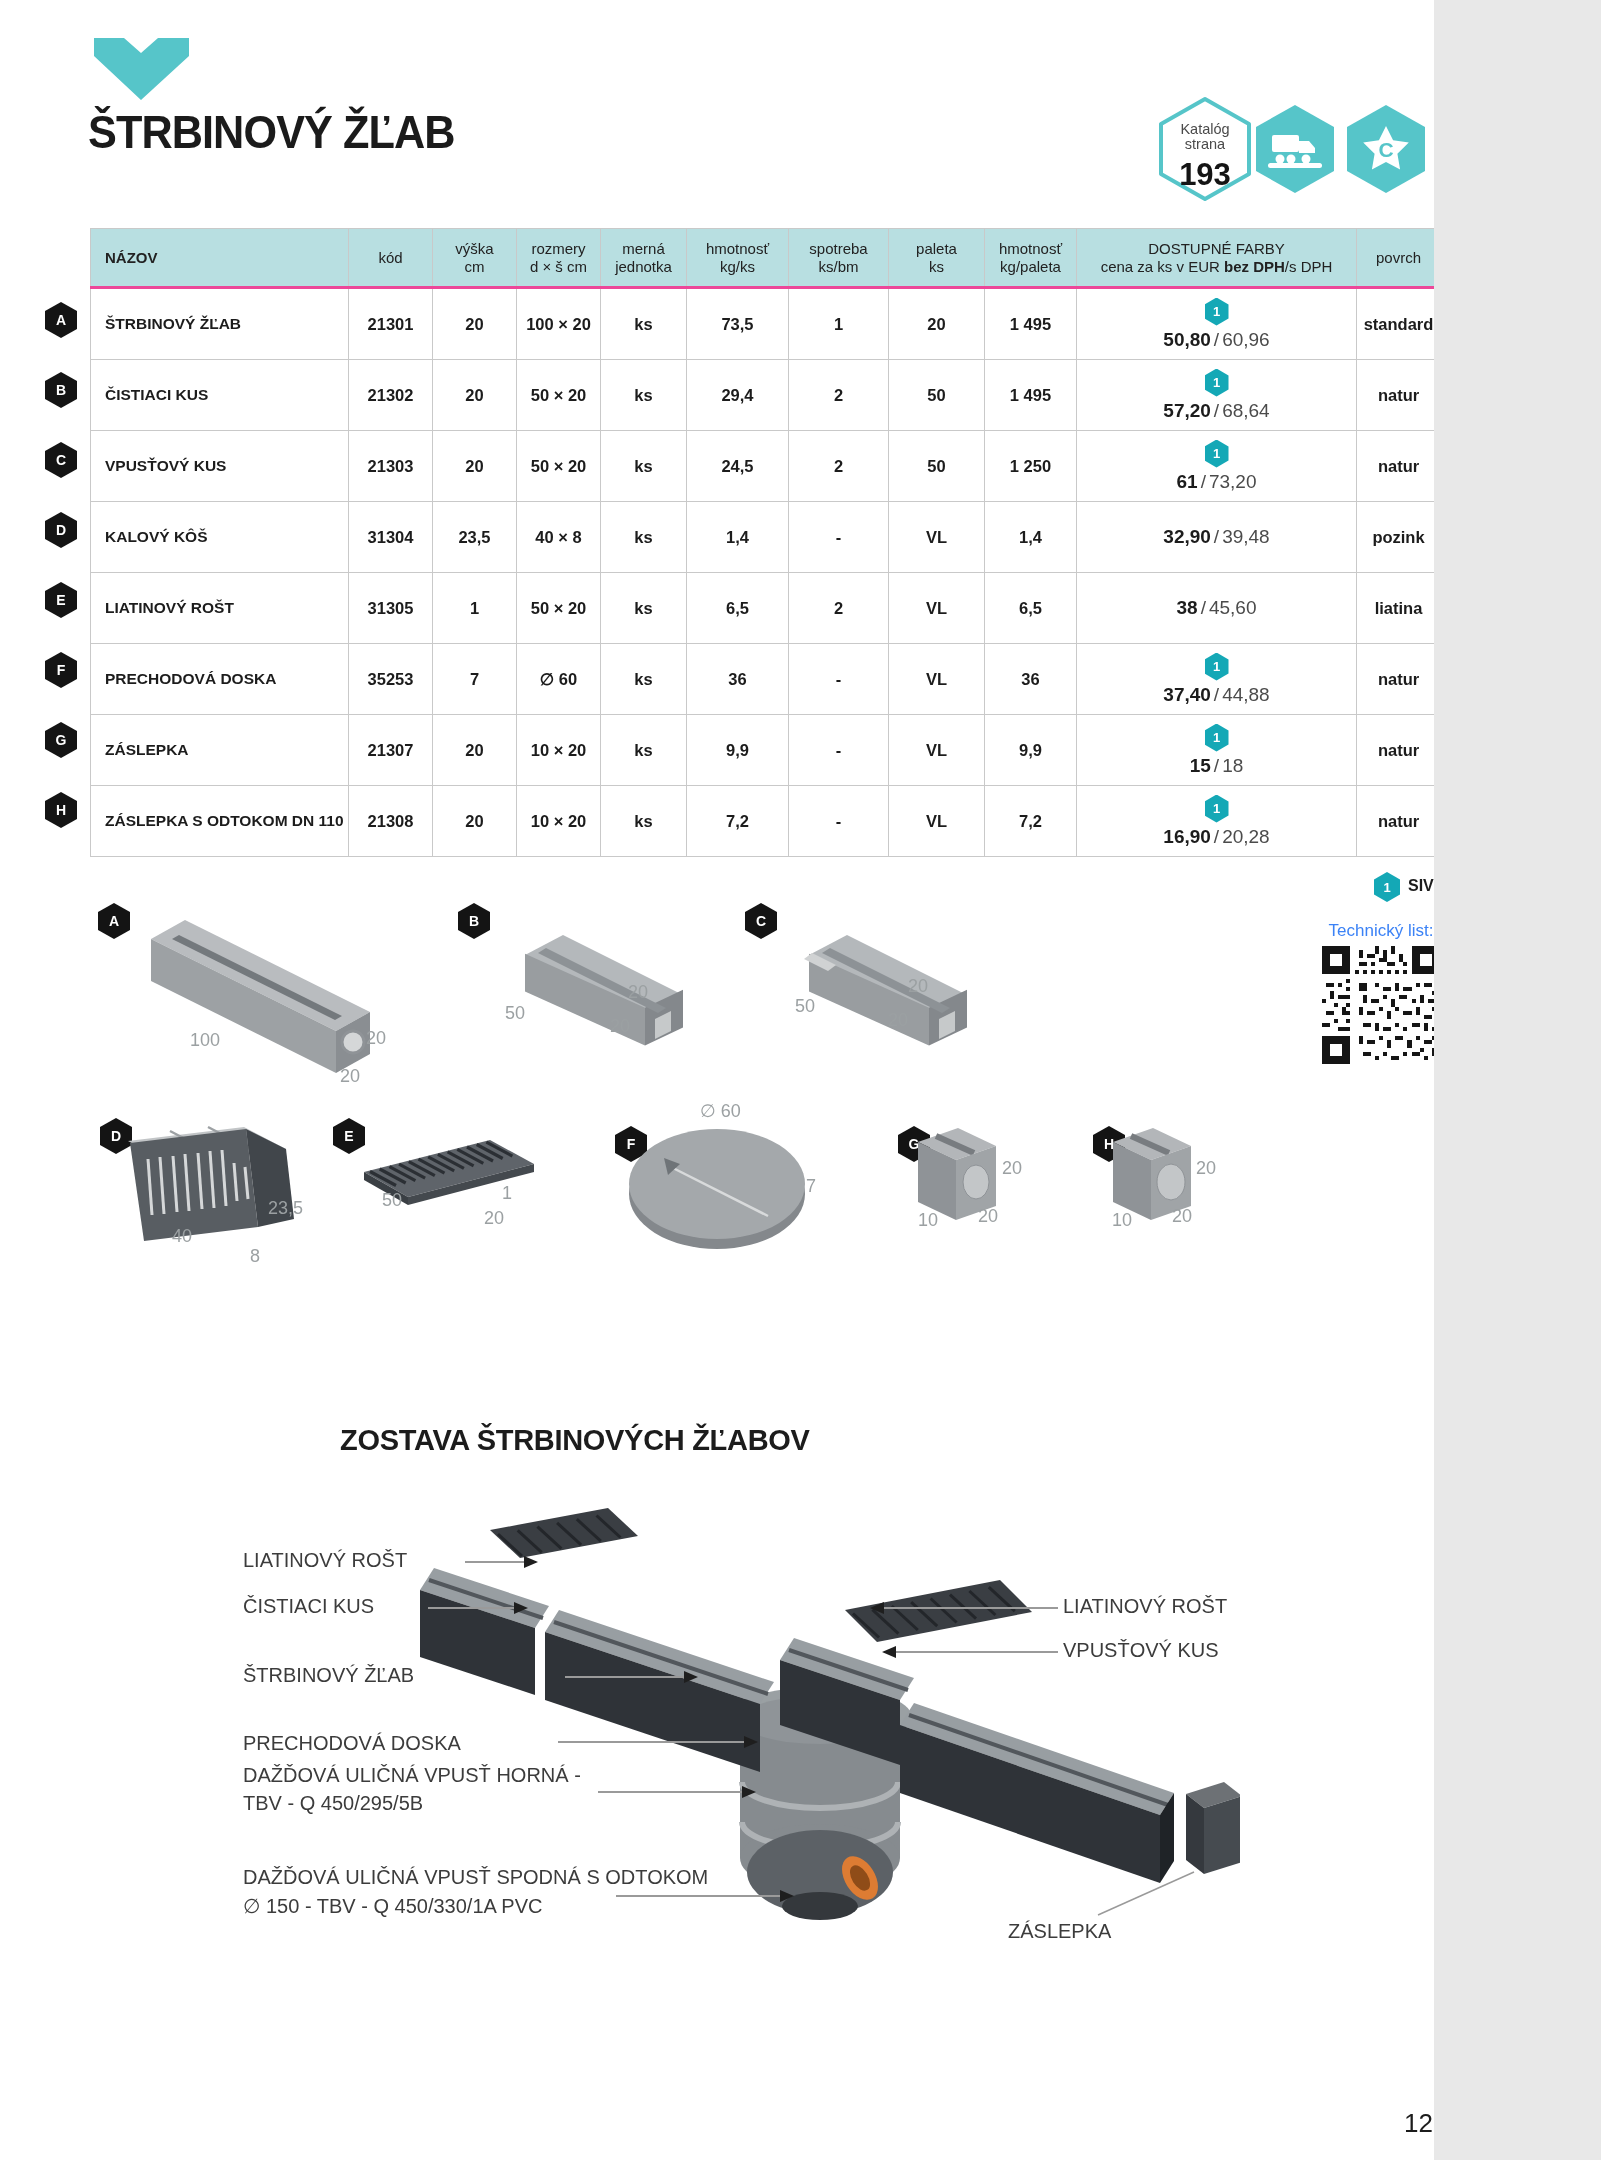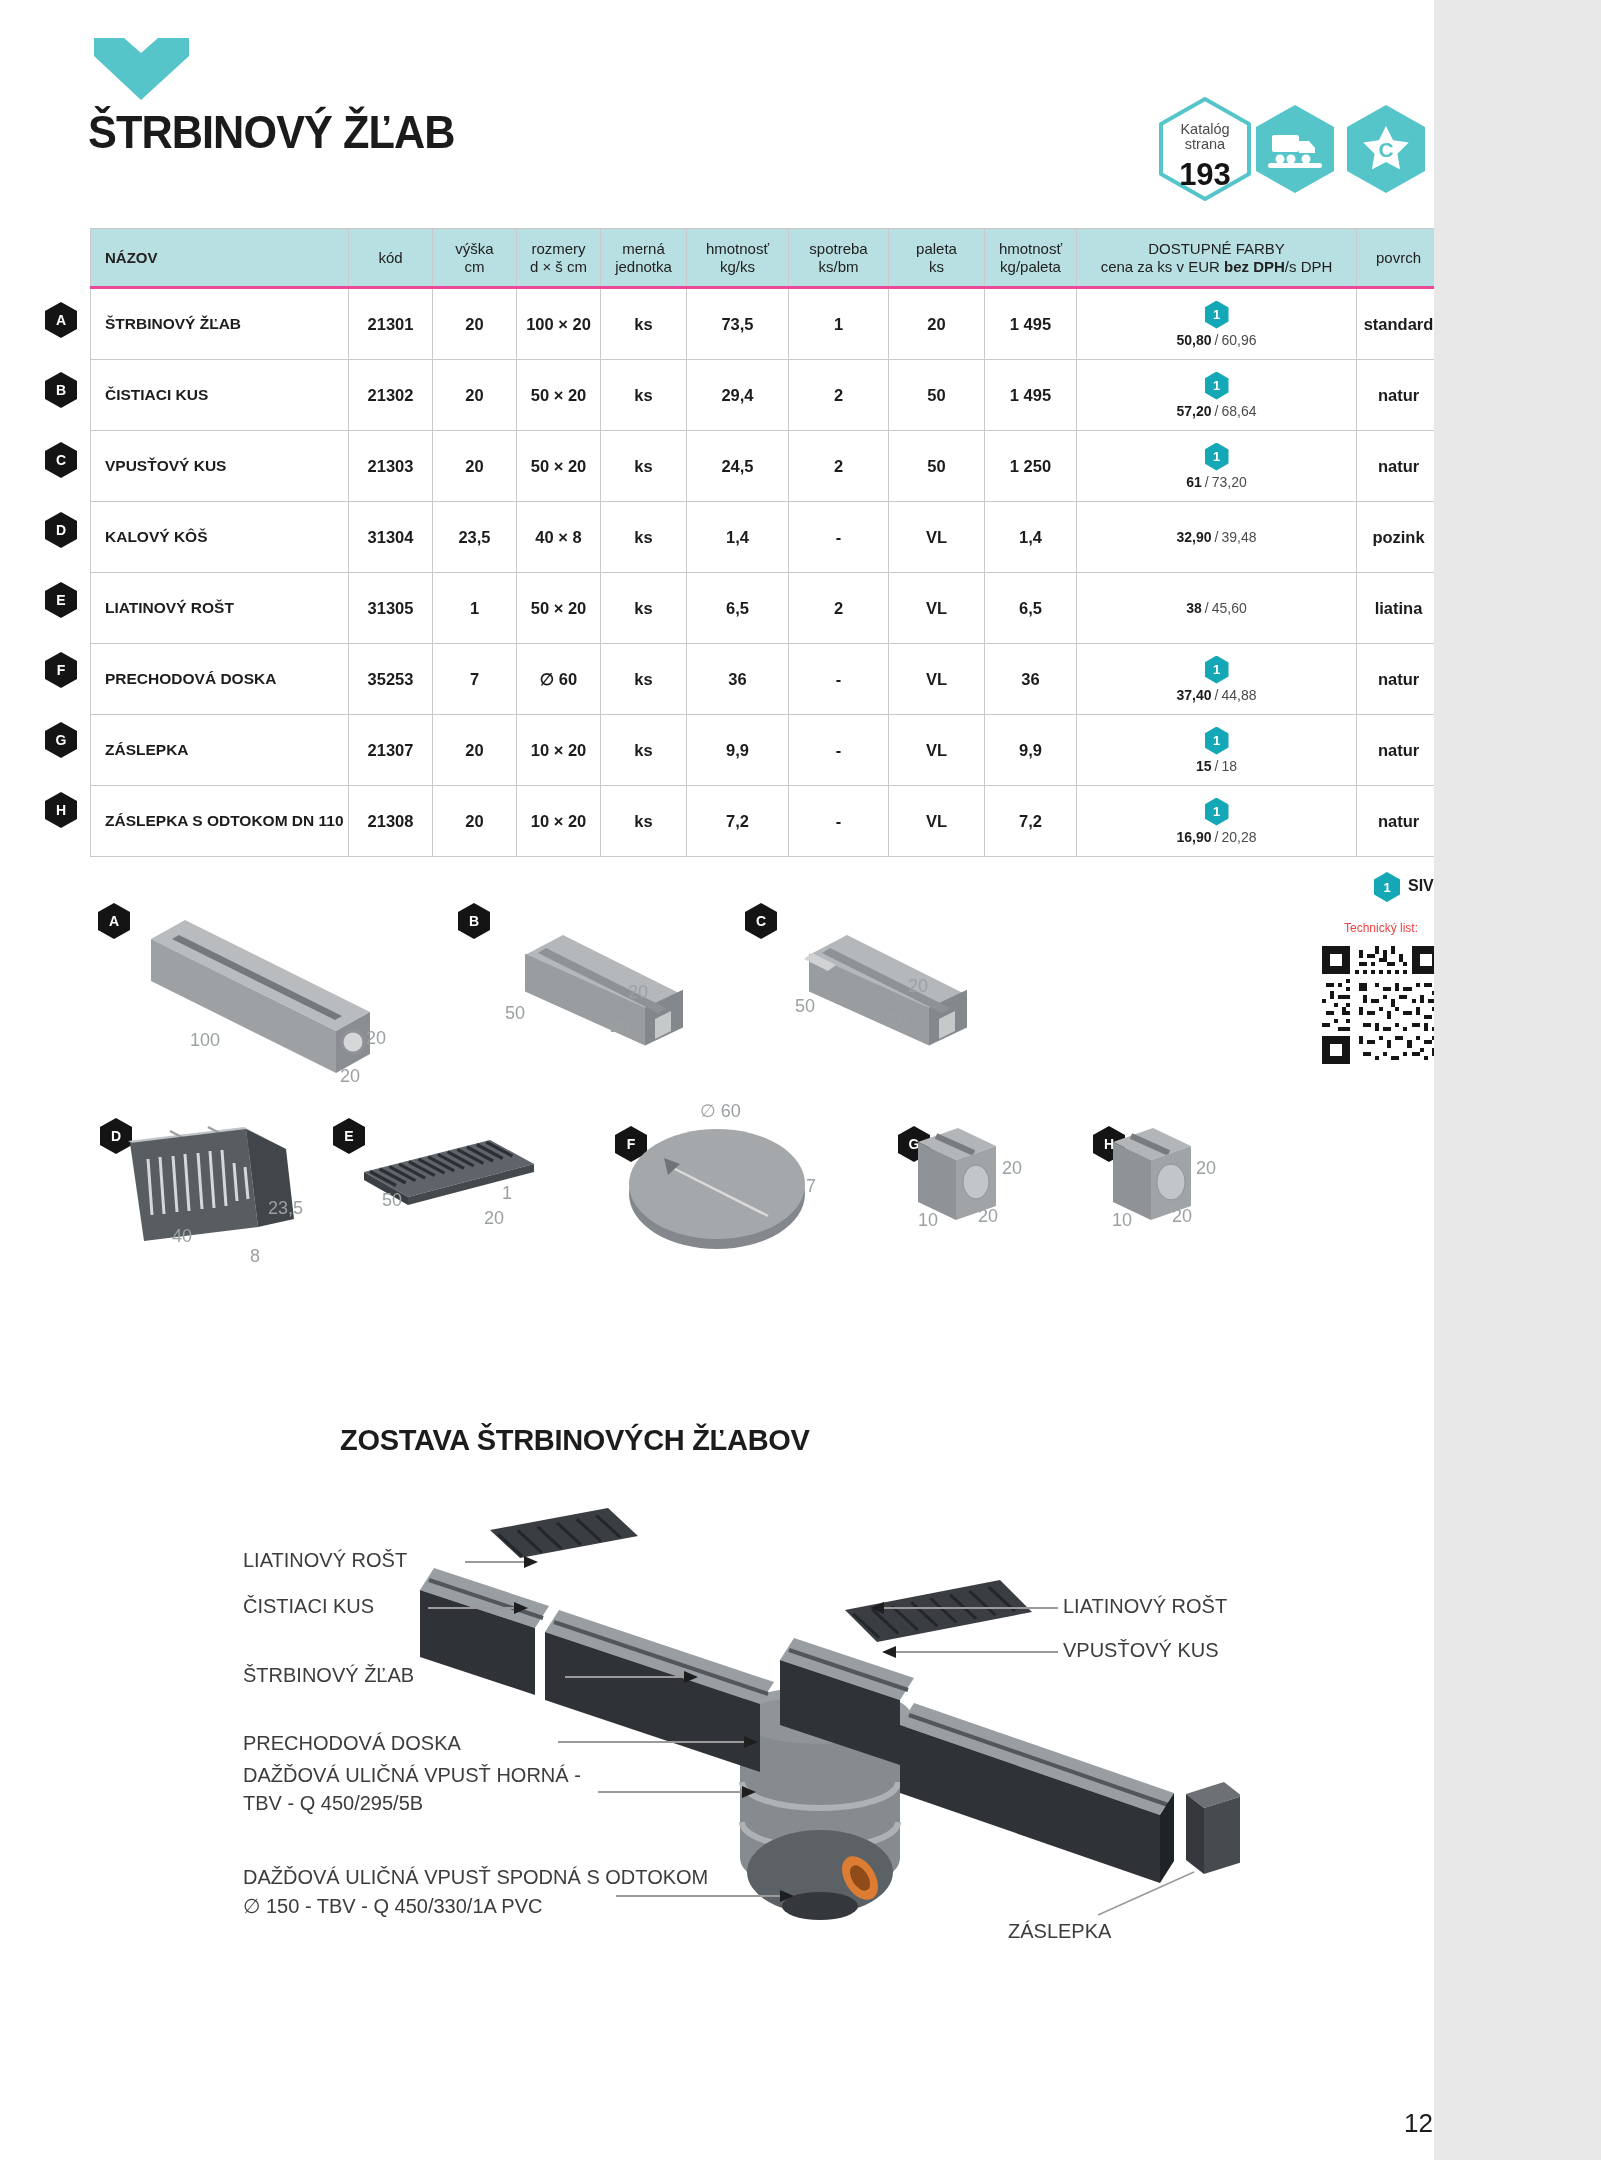--- a/index.html
+++ b/index.html
@@ -19,32 +19,32 @@
   .price-hex:empty{display:none;}
   
   table.products{position:absolute;left:90px;top:228px;width:1350px;border-collapse:collapse;table-layout:fixed;}
   table.products th,table.products td{border:1px solid #c9c9c9;padding:0;vertical-align:middle;text-align:center;}
   table.products thead{border-bottom:3px solid #ec4899;padding-left:20px;}
   table.products thead th{background:#b8dfe1;height:57px;font-weight:400;font-size:15px;color:#222;line-height:18px;}
   table.products thead th.nazov{text-align:left;padding-left:14px;font-weight:700;}
   table.products tbody td{height:70px;font-size:16.5px;font-weight:700;}
   td.name-cell{text-align:left !important;padding-left:14px !important;font-size:15.5px !important;}
   .price-cell-inner{display:flex;flex-direction:column;align-items:center;justify-content:center;}
-  .price-line{font-size:14px;}
+  .price-line{font-size:19px;}
   .price-line .sec{font-weight:400;color:#4b4b4b;}
   .price-line .slash{font-weight:400;color:#4b4b4b;margin:0 3px;}
   
   .side-icon{position:absolute;left:1445px;}
   
   .dim{position:absolute;color:#9ba0a2;font-size:18px;white-space:nowrap;}
   
   .legend-hex{position:absolute;left:1374px;top:872px;width:26px;height:30px;background:#14a8b6;
               color:#fff;font-size:13px;font-weight:700;}
   .legend-label{position:absolute;left:1408px;top:877px;font-weight:700;font-size:16px;}
-  .tech-list{position:absolute;left:1301px;top:921px;width:160px;text-align:center;font-size:12px;color:#ef4444;}
+  .tech-list{position:absolute;left:1301px;top:921px;width:160px;text-align:center;font-size:17px;color:#3b82f6;}
   
   .asm-title{position:absolute;left:340px;top:1424px;width:860px;text-align:left;
              font-size:29px;font-weight:700;letter-spacing:-.3px;}
   .al{position:absolute;font-size:20px;color:#3c3c3c;white-space:nowrap;}
   
   .sidebar{position:absolute;left:1527px;top:0;width:74px;height:2160px;background:#9d8682;}
   .vert{position:absolute;writing-mode:vertical-rl;transform:rotate(180deg);
         color:#fff;font-weight:700;font-size:19px;letter-spacing:1.5px;white-space:nowrap;}
   .page-number{position:absolute;left:1404px;top:2076px;font-size:26px;font-weight:400;margin-top:32px;}
   svg text{font-family:"Liberation Sans",sans-serif;}

